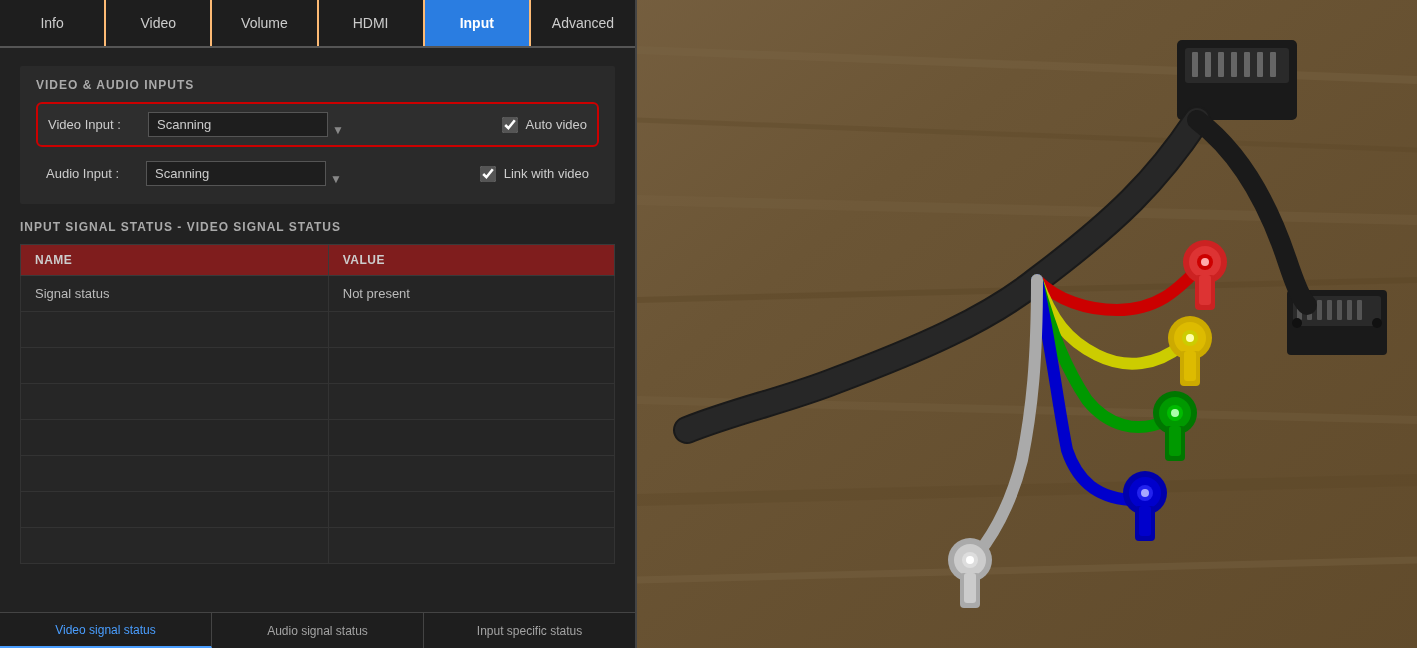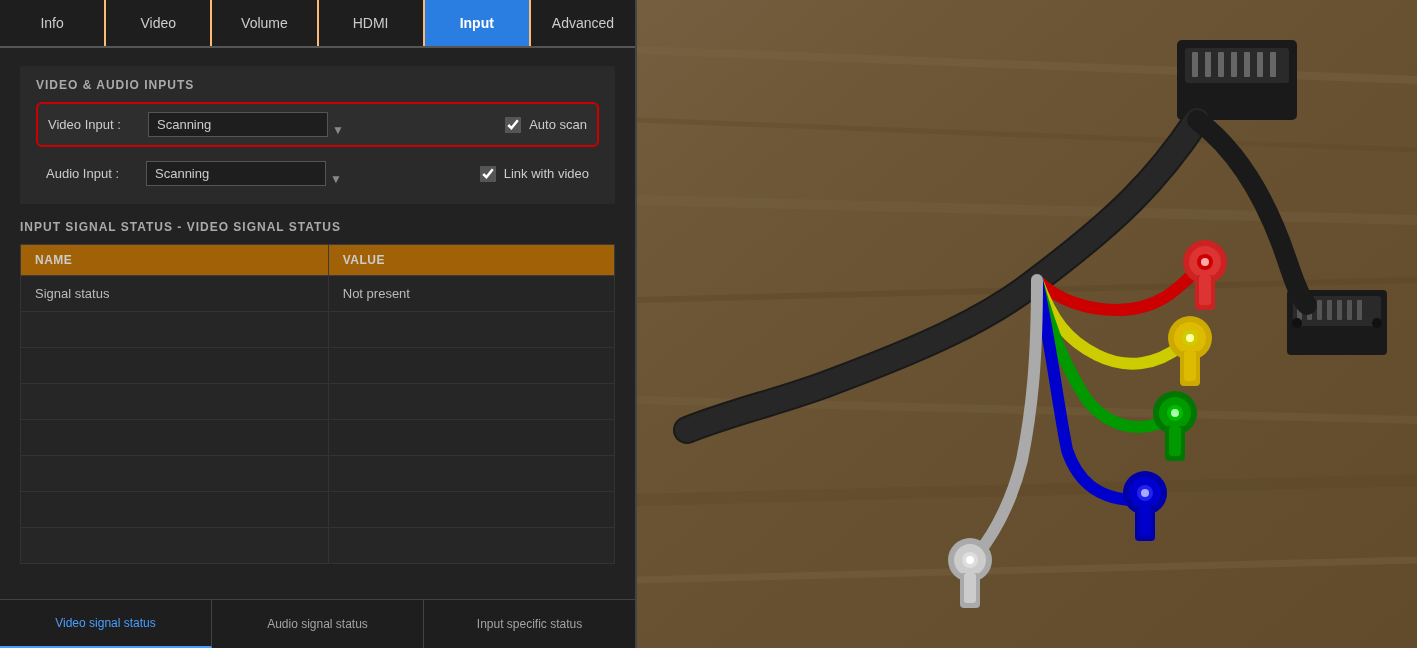--- a/index.html
+++ b/index.html
@@ -151,21 +151,21 @@
       flex: 1;
     }
 
     .signal-table {
       width: 100%;
       border-collapse: collapse;
       border: 1px solid #3a3a3a;
     }
 
     .signal-table thead tr {
-      background: #a16207;
+      background: #7f1d1d;
     }
 
     .signal-table th {
       color: #ccc;
       font-size: 12px;
       font-weight: bold;
       padding: 8px 14px;
       text-align: left;
       border: 1px solid #3a3a3a;
       letter-spacing: 0.5px;
@@ -189,21 +189,21 @@
     }
 
     .status-value {
       color: #ffffff;
       font-weight: normal;
     }
 
     
     .bottom-tabs {
       display: flex;
-      height: 49px;
+      height: 36px;
       border-top: 1px solid #444;
       flex-shrink: 0;
       background: #1e1e1e;
     }
 
     .bottom-tab {
       flex: 1;
       display: flex;
       align-items: center;
       justify-content: center;
@@ -279,21 +279,21 @@
         <div class="input-label">Video Input :</div>
         <div class="input-select-wrap">
           <select class="input-select">
             <option>Scanning</option>
           </select>
           <span class="select-arrow">▼</span>
         </div>
         <div class="checkbox-group">
           <label class="checkbox-item">
             <input type="checkbox" checked="" style="">
-            <span class="checkbox-label">Auto scan</span>
+            <span class="checkbox-label">Auto video</span>
           </label>
         </div>
       </div>
 
       <div class="audio-input-row">
         <div class="input-label">Audio Input :</div>
         <div class="input-select-wrap">
           <select class="input-select">
             <option>Scanning</option>
           </select>

